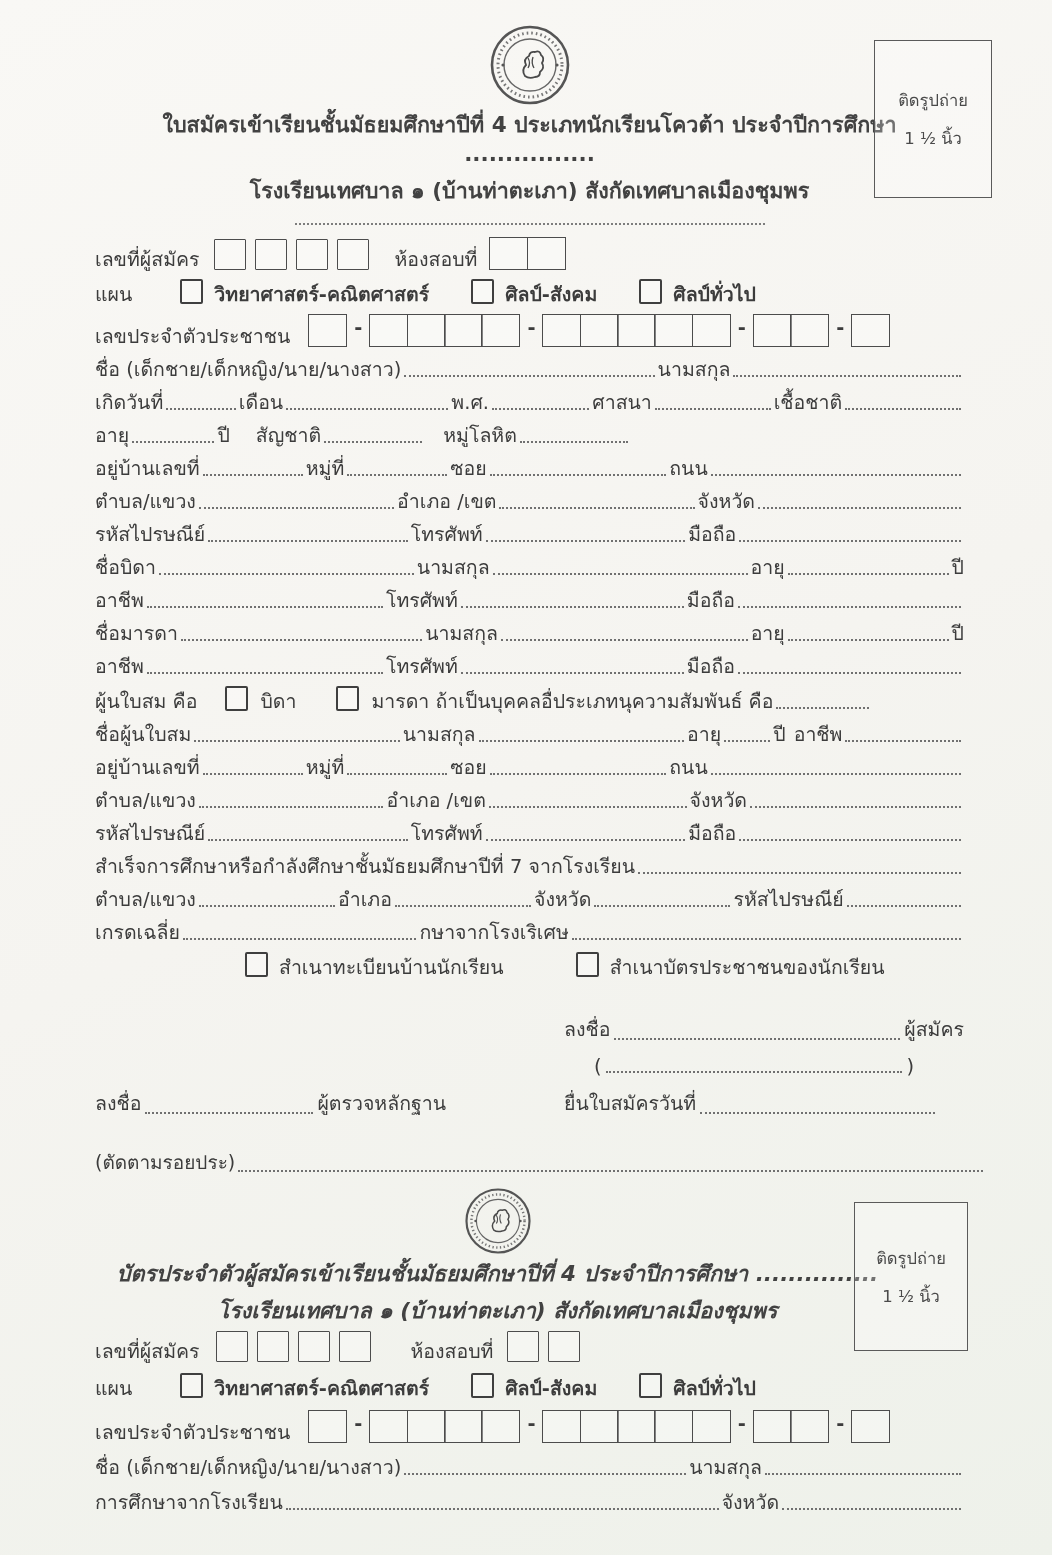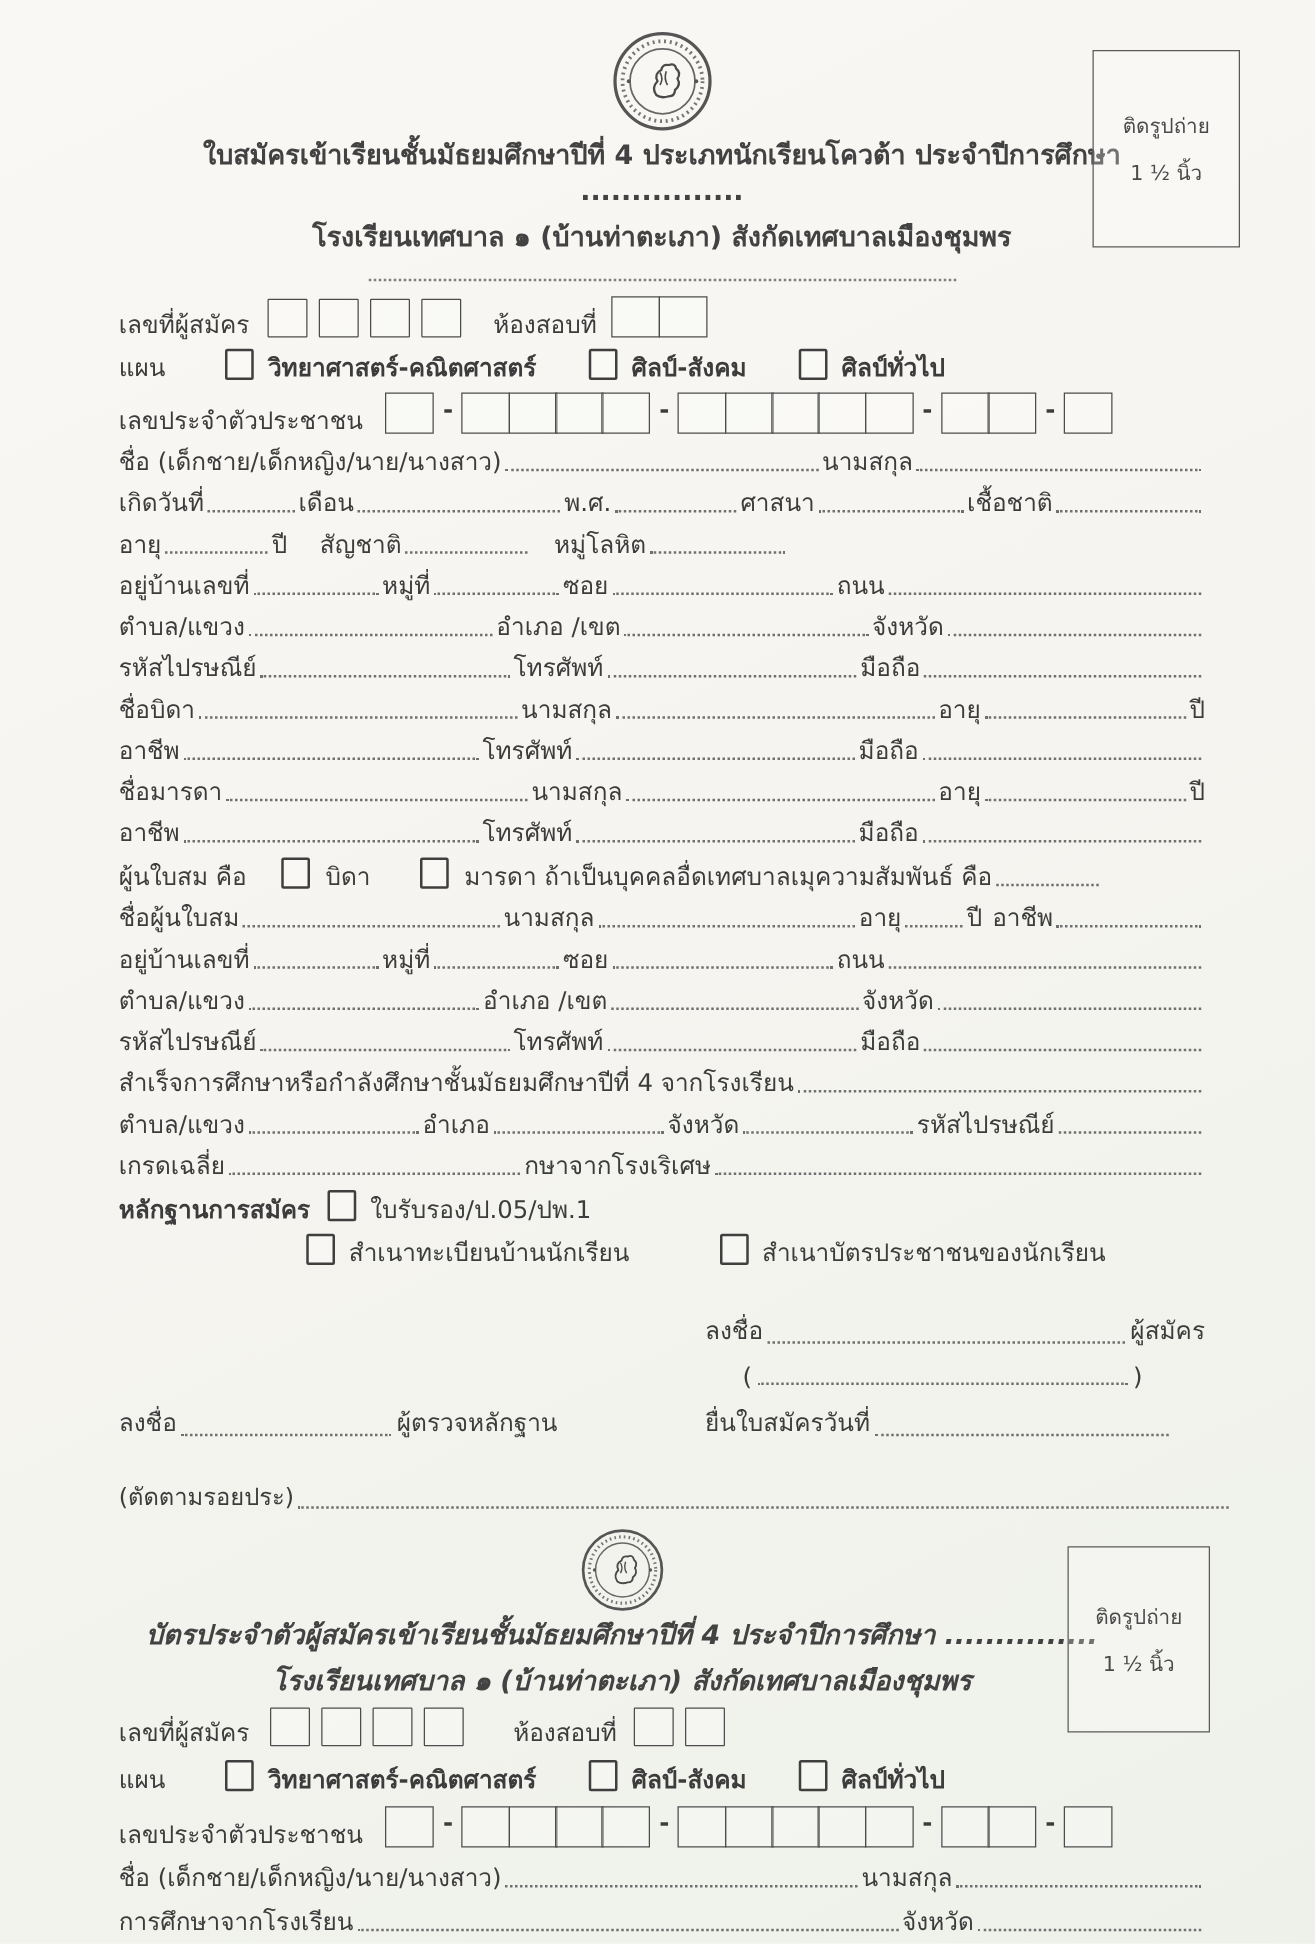--- a/index.html
+++ b/index.html
@@ -230,21 +230,21 @@
       </div>
       <div class="frow">
         <span class="lbl">ผู้นใบสม คือ</span>
         <span class="gap" style="width: 28px;"></span>
         <span class="cb"></span>
         <span class="gap" style="width: 12px;"></span>
         <span class="lbl">บิดา</span>
         <span class="gap" style="width: 40px;"></span>
         <span class="cb"></span>
         <span class="gap" style="width: 12px;"></span>
-        <span class="lbl">มารดา  ถ้าเป็นบุคคลอื่ดเทศบาลเมุความสัมพันธ์ คือ</span>
+        <span class="lbl">มารดา  ถ้าเป็นบุคคลอื่ประเภทนุความสัมพันธ์ คือ</span>
         <span class="dots" style="flex-grow: 0.5;"></span>
       </div>
       <div class="frow">
         <span class="lbl">ชื่อผู้นใบสม</span>
         <span class="dots" style="flex-grow: 0.8;"></span>
         <span class="lbl">นามสกุล</span>
         <span class="dots" style="flex-grow: 0.8;"></span>
         <span class="lbl">อายุ</span>
         <span class="dots" style="flex-grow: 0.18;"></span>
         <span class="lbl">ปี</span>
@@ -272,46 +272,38 @@
       </div>
       <div class="frow">
         <span class="lbl">รหัสไปรษณีย์</span>
         <span class="dots" style="flex-grow: 0.72;"></span>
         <span class="lbl">โทรศัพท์</span>
         <span class="dots" style="flex-grow: 0.72;"></span>
         <span class="lbl">มือถือ</span>
         <span class="dots" style="flex-grow: 0.8;"></span>
       </div>
       <div class="frow">
-        <span class="lbl">สำเร็จการศึกษาหรือกำลังศึกษาชั้นมัธยมศึกษาปีที่ 4 จากโรงเรียน</span>
+        <span class="lbl">สำเร็จการศึกษาหรือกำลังศึกษาชั้นมัธยมศึกษาปีที่ 7 จากโรงเรียน</span>
         <span class="dots" style="flex-grow: 1;"></span>
       </div>
       <div class="frow">
         <span class="lbl">ตำบล/แขวง</span>
         <span class="dots" style="flex-grow: 0.5;"></span>
         <span class="lbl">อำเภอ</span>
         <span class="dots" style="flex-grow: 0.5;"></span>
         <span class="lbl">จังหวัด</span>
         <span class="dots" style="flex-grow: 0.5;"></span>
         <span class="lbl">รหัสไปรษณีย์</span>
         <span class="dots" style="flex-grow: 0.42;"></span>
       </div>
       <div class="frow">
         <span class="lbl">เกรดเฉลี่ย</span>
         <span class="dots" style="flex-grow: 0.75;"></span>
         <span class="lbl">กษาจากโรงเริเศษ</span>
         <span class="dots" style="flex-grow: 1.25;"></span>
-      </div>
-      <div class="frow">
-        <span class="lbl b">หลักฐานการสมัคร</span>
-        <span class="gap" style="width: 14px;"></span>
-        <span class="cb"></span>
-        <span class="gap" style="width: 11px;"></span>
-        <span class="lbl">ใบรับรอง/ป.05/ปพ.1</span>
-        <span class="spacer" style="flex-grow: 1;"></span>
       </div>
       <div class="frow">
         <span class="gap" style="width: 150px;"></span>
         <span class="cb"></span>
         <span class="gap" style="width: 11px;"></span>
         <span class="lbl">สำเนาทะเบียนบ้านนักเรียน</span>
         <span class="gap" style="width: 72px;"></span>
         <span class="cb"></span>
         <span class="gap" style="width: 11px;"></span>
         <span class="lbl">สำเนาบัตรประชาชนของนักเรียน</span>

